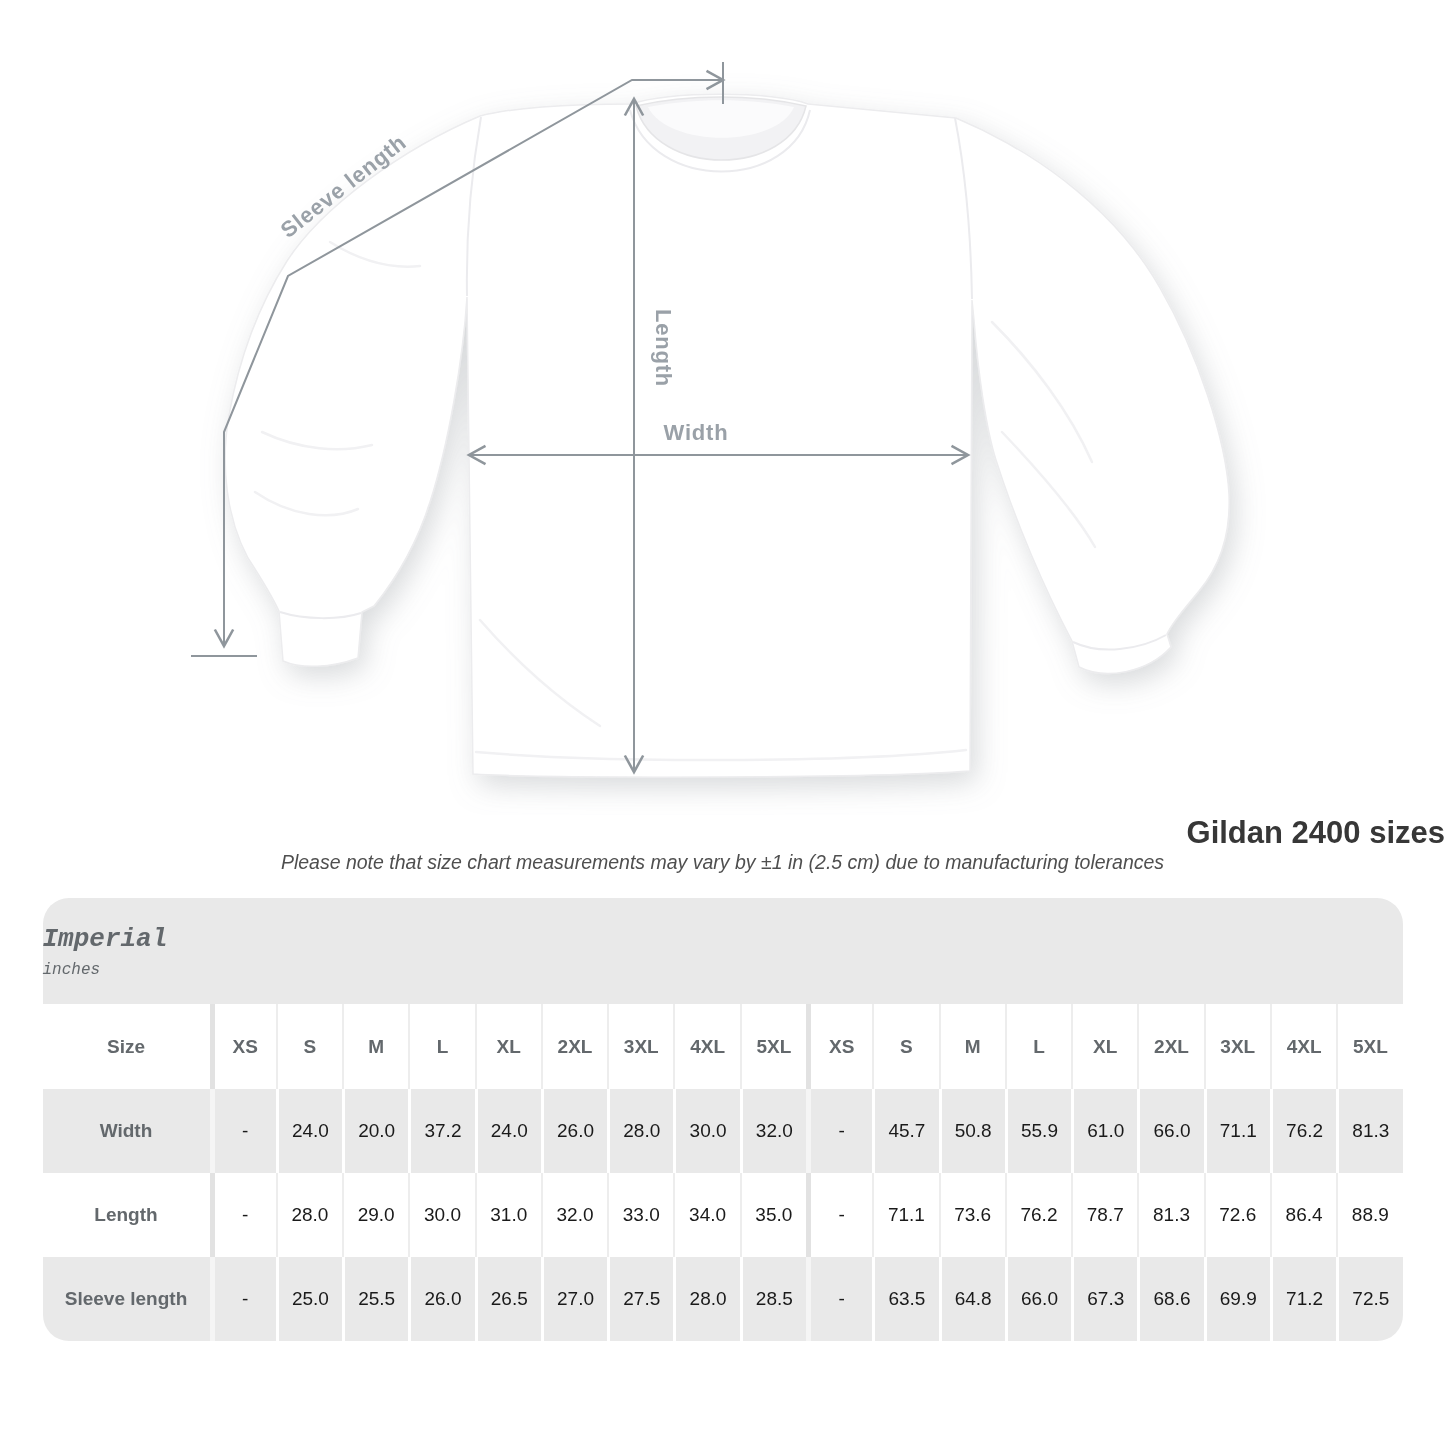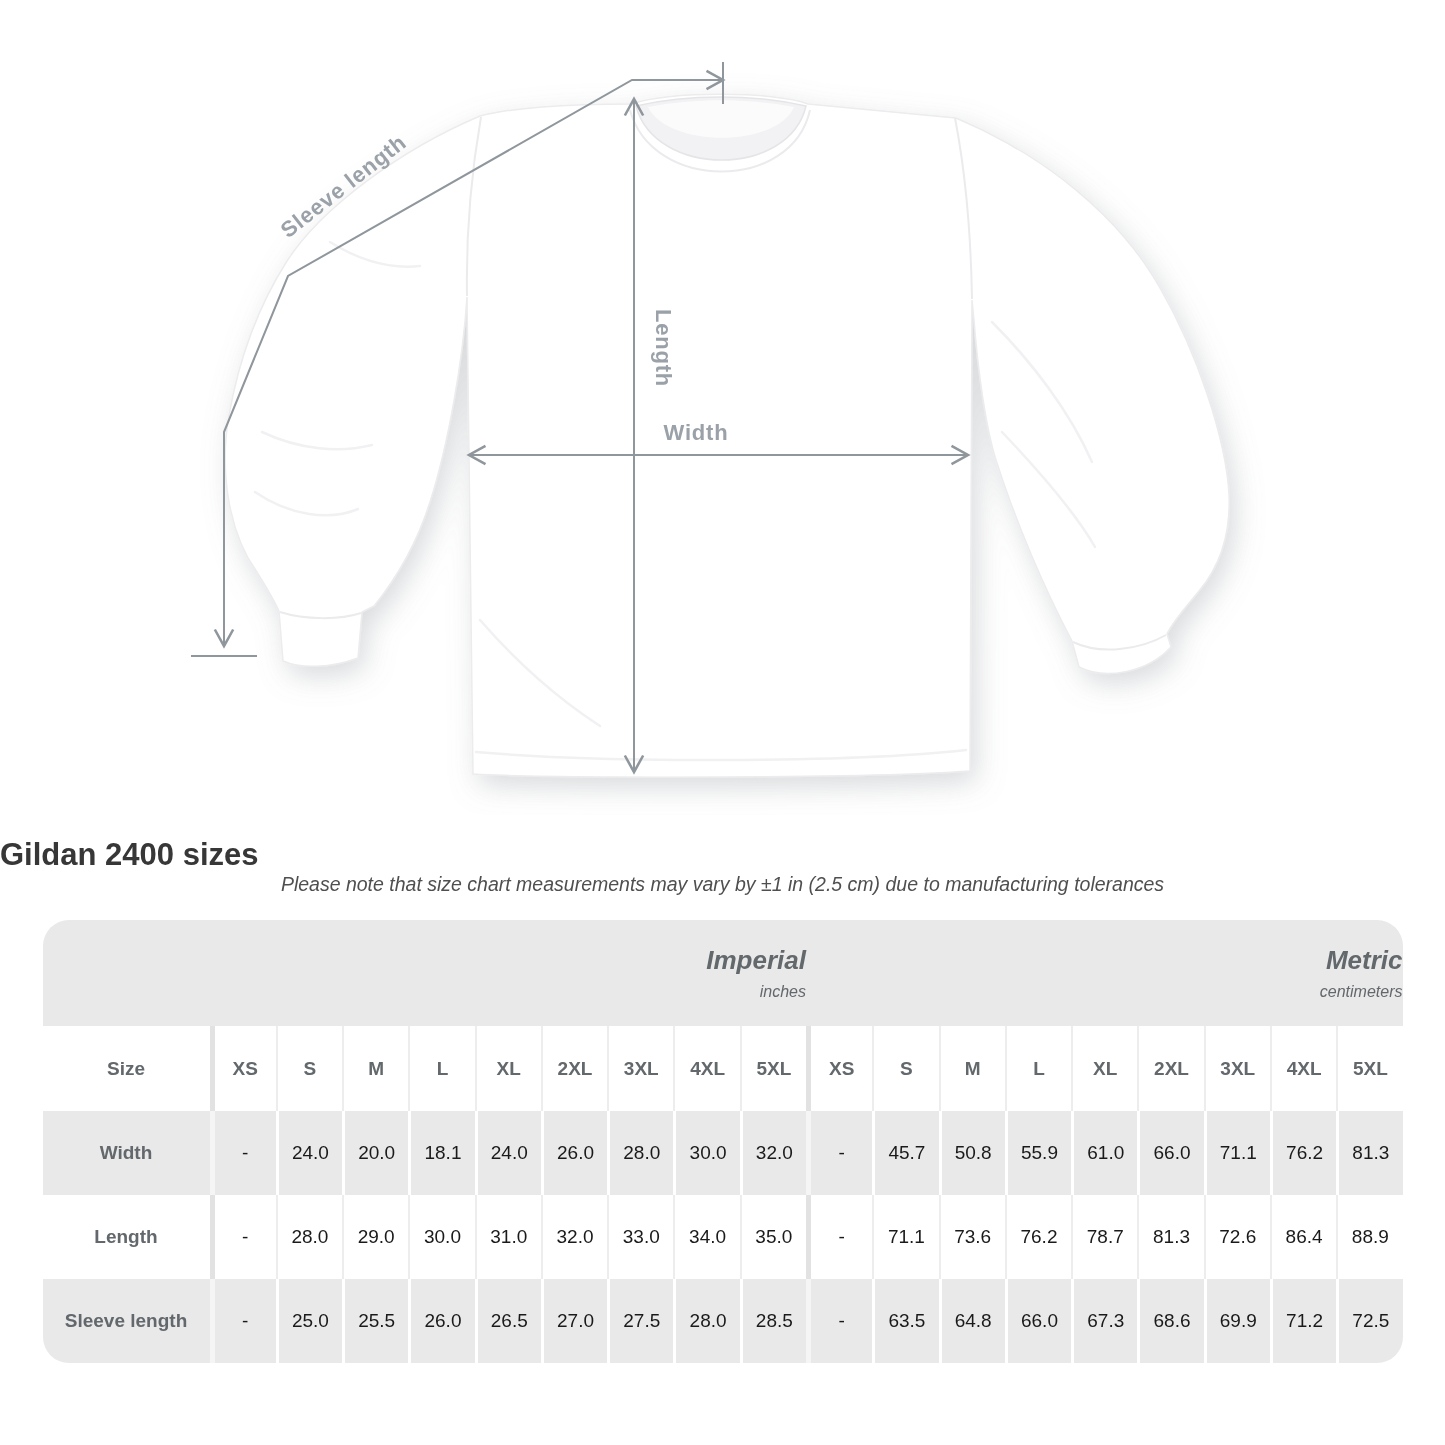--- a/index.html
+++ b/index.html
@@ -23,35 +23,35 @@
   svg text.mlabel{
     font-family:"Liberation Sans",sans-serif;
     font-weight:bold;
     font-size:22px;
     letter-spacing:.8px;
     fill:var(--measure-text);
   }
 
   
   .page-title{
-    margin-top:22px;text-align:left;
+    text-align:right;
     font-size:31px;font-weight:bold;color:var(--heading-text);
   }
   .page-subtitle{
     text-align:center;font-style:italic;
     font-size:19.5px;color:#4f4f4f;
   }
 
   
   .size-table{width:1360px;margin:24px auto 0 auto;}
   .units{
     display:flex;height:106px;background:var(--table-band);
     border-radius:26px 26px 0 0;
   }
-  .unit{display:flex;flex-direction:column;align-items:flex-end;justify-content:center;}
+  .unit{display:flex;flex-direction:column;align-items:flex-start;justify-content:center;font-family:Liberation Mono, monospace;}
   .unit.half-imperial{width:calc(167px + (100% - 167px)/2);}
   .unit.half-metric{flex:1;}
   .unit-name{font-size:26px;font-weight:bold;font-style:italic;color:var(--muted-text);}
   .unit-sub{margin-top:7px;font-size:16px;font-style:italic;color:var(--muted-text);}
 
   .trow{display:grid;grid-template-columns:167px repeat(18,1fr);height:84px;}
   .trow.header-row{height:85px;}
   .cell{
     display:flex;align-items:center;justify-content:center;
     font-size:19px;color:var(--value-text);
@@ -147,24 +147,20 @@
 
 <div class="page-title">Gildan 2400 sizes</div>
 <div class="page-subtitle">Please note that size chart measurements may vary by ±1 in (2.5 cm) due to manufacturing tolerances</div>
 
 <div class="size-table">
   <div class="units">
     <div class="unit half-imperial">
       <div class="unit-name">Imperial</div>
       <div class="unit-sub">inches</div>
     </div>
-    <div class="unit half-metric">
-      <div class="unit-name">Metric</div>
-      <div class="unit-sub">centimeters</div>
-    </div>
   </div>
   <div class="trow r-white header-row" id="sizeRow">
       <div class="cell lbl">Size</div>
       <div class="cell thick">XS</div>
       <div class="cell">S</div>
       <div class="cell">M</div>
       <div class="cell">L</div>
       <div class="cell">XL</div>
       <div class="cell">2XL</div>
       <div class="cell">3XL</div>
@@ -178,21 +174,21 @@
       <div class="cell">2XL</div>
       <div class="cell">3XL</div>
       <div class="cell">4XL</div>
       <div class="cell">5XL</div>
     </div>
   <div class="trow r-gray">
       <div class="cell lbl">Width</div>
       <div class="cell thick">-</div>
       <div class="cell">24.0</div>
       <div class="cell">20.0</div>
-      <div class="cell">18.1</div>
+      <div class="cell">37.2</div>
       <div class="cell">24.0</div>
       <div class="cell">26.0</div>
       <div class="cell">28.0</div>
       <div class="cell">30.0</div>
       <div class="cell">32.0</div>
       <div class="cell thick">-</div>
       <div class="cell">45.7</div>
       <div class="cell">50.8</div>
       <div class="cell">55.9</div>
       <div class="cell">61.0</div>

